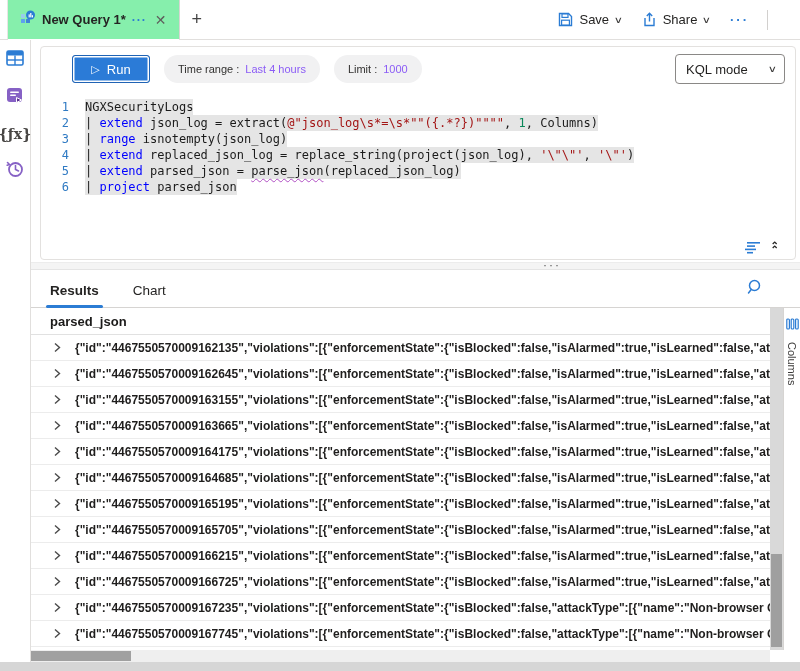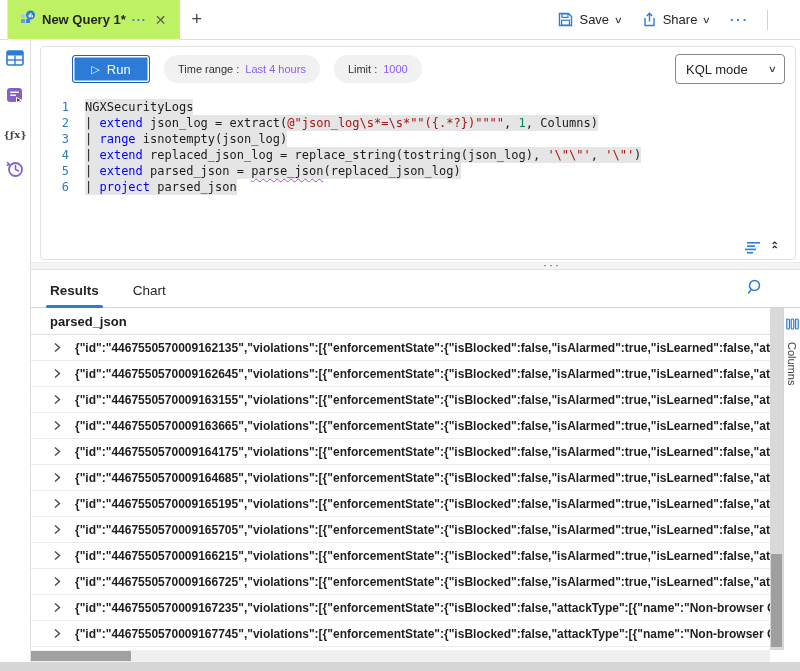--- a/index.html
+++ b/index.html
@@ -3,38 +3,38 @@
 <meta charset="utf-8">
 <style>
   * { margin:0; padding:0; box-sizing:border-box; }
   html,body { width:800px; height:671px; overflow:hidden; background:#fff;
     font-family:"Liberation Sans", sans-serif; color:#252423; }
   .page { width:800px; height:671px; display:flex; flex-direction:column; }
 
   
   .topbar { height:40px; display:flex; align-items:stretch; border-bottom:1px solid #e1dfdd; flex:0 0 40px; }
   .tab { display:flex; align-items:center; gap:6px; padding:0 10px 0 12px; margin-left:7px;
-    border-left:1px solid #e8e6e4; border-right:1px solid #d8d6d4; background:#bef264; position:relative; }
+    border-left:1px solid #e8e6e4; border-right:1px solid #d8d6d4; background:#86efac; position:relative; }
   .tab:after { content:""; position:absolute; left:0; right:0; bottom:-1px; height:1px; background:#fff; }
   .tab-title { font-weight:bold; font-size:13px; white-space:nowrap; }
   .tab-more { color:#2b7cd4; font-weight:bold; font-size:12px; letter-spacing:1px; cursor:pointer; }
   .tab-close { color:#5f5e5c; font-size:14px; cursor:pointer; padding:0 2px; }
   .newtab { display:flex; align-items:center; padding:0 12px; color:#444; font-size:18px; cursor:pointer; }
   .topbar-right { margin-left:auto; display:flex; align-items:center; gap:4px; padding-right:26px; }
   .tb-btn { display:flex; align-items:center; gap:6px; padding:4px 8px; font-size:13px; color:#252423; cursor:pointer; border-radius:2px; }
   .tb-btn svg { display:block; }
   .chev { font-size:9px; color:#3b3a39; transform:scaleX(1.4); }
   .tb-sep { width:1px; height:20px; background:#d2d0ce; margin:0 6px; }
   .dots-blue { color:#2b7cd4; font-weight:bold; letter-spacing:2px; font-size:13px; }
 
   
   .main { flex:1; display:flex; min-height:0; }
   .sidebar { width:31px; flex:0 0 31px; border-right:1px solid #e1dfdd; display:flex; flex-direction:column; align-items:center; padding-top:10px; gap:17px; }
   .side-ic { width:20px; height:20px; display:flex; align-items:center; justify-content:center; cursor:pointer; }
-  .fx-ic { font-size:10px; font-weight:bold; color:#484644; font-family:"DejaVu Serif", serif; }
+  .fx-ic { font-size:14px; font-weight:bold; color:#484644; font-family:"DejaVu Serif", serif; }
   .content { flex:1; display:flex; flex-direction:column; min-width:0; }
 
   
   .query-area { height:222px; flex:0 0 222px; position:relative; }
   .query-card { position:absolute; top:6px; left:9px; right:4px; bottom:2px;
     border:1px solid #e3e1df; border-radius:4px; background:#fff; }
   .q-toolbar { display:flex; align-items:center; height:44px; padding:0 10px 0 31px; gap:14px; }
   .run-btn { display:flex; align-items:center; justify-content:center; gap:7px; width:78px; height:28px;
     background:#2b7bd7; border:1.5px solid #2063b4; box-shadow:inset 0 0 0 1.5px #fff; border-radius:3px;
     color:#fff; font-size:13px; cursor:pointer; }
@@ -198,21 +198,21 @@
               <span>KQL mode</span>
               <span class="chev">∨</span>
             </div>
           </div>
 
           <div class="editor">
             <div>
                 <div class="code-line"><span class="line-num">1</span><span class="tok-wrap"><span class="tk-pl">NGXSecurityLogs</span></span></div>
                 <div class="code-line"><span class="line-num">2</span><span class="tok-wrap"><span class="tk-pl">| </span><span class="tk-kw">extend</span><span class="tk-pl"> json_log = extract(</span><span class="tk-str">@"json_log\s*=\s*""({.*?})""""</span><span class="tk-pl">, </span><span class="tk-num">1</span><span class="tk-pl">, Columns)</span></span></div>
                 <div class="code-line"><span class="line-num">3</span><span class="tok-wrap"><span class="tk-pl">| </span><span class="tk-kw">range</span><span class="tk-pl"> isnotempty(json_log)</span></span></div>
-                <div class="code-line"><span class="line-num">4</span><span class="tok-wrap"><span class="tk-pl">| </span><span class="tk-kw">extend</span><span class="tk-pl"> replaced_json_log = replace_string(tostring(json_log), </span><span class="tk-str">'\"\"'</span><span class="tk-pl">, </span><span class="tk-str">'\"'</span><span class="tk-pl">)</span></span></div>
+                <div class="code-line"><span class="line-num">4</span><span class="tok-wrap"><span class="tk-pl">| </span><span class="tk-kw">extend</span><span class="tk-pl"> replaced_json_log = replace_string(project(json_log), </span><span class="tk-str">'\"\"'</span><span class="tk-pl">, </span><span class="tk-str">'\"'</span><span class="tk-pl">)</span></span></div>
                 <div class="code-line"><span class="line-num">5</span><span class="tok-wrap"><span class="tk-pl">| </span><span class="tk-kw">extend</span><span class="tk-pl"> parsed_json = </span><span class="tk-sq">parse_json</span><span class="tk-pl">(replaced_json_log)</span></span></div>
                 <div class="code-line"><span class="line-num">6</span><span class="tok-wrap"><span class="tk-pl">| </span><span class="tk-kw">project</span><span class="tk-pl"> parsed_json</span></span></div>
               </div>
           </div>
 
           <div class="card-foot">
             <span class="foot-ic">
               <svg width="16" height="13" viewBox="0 0 16 13">
                   <rect x="2" y="1" width="13" height="1.6" fill="#2b7cd4"></rect>
                   <rect x="2" y="4.3" width="8" height="1.6" fill="#2b7cd4"></rect>

